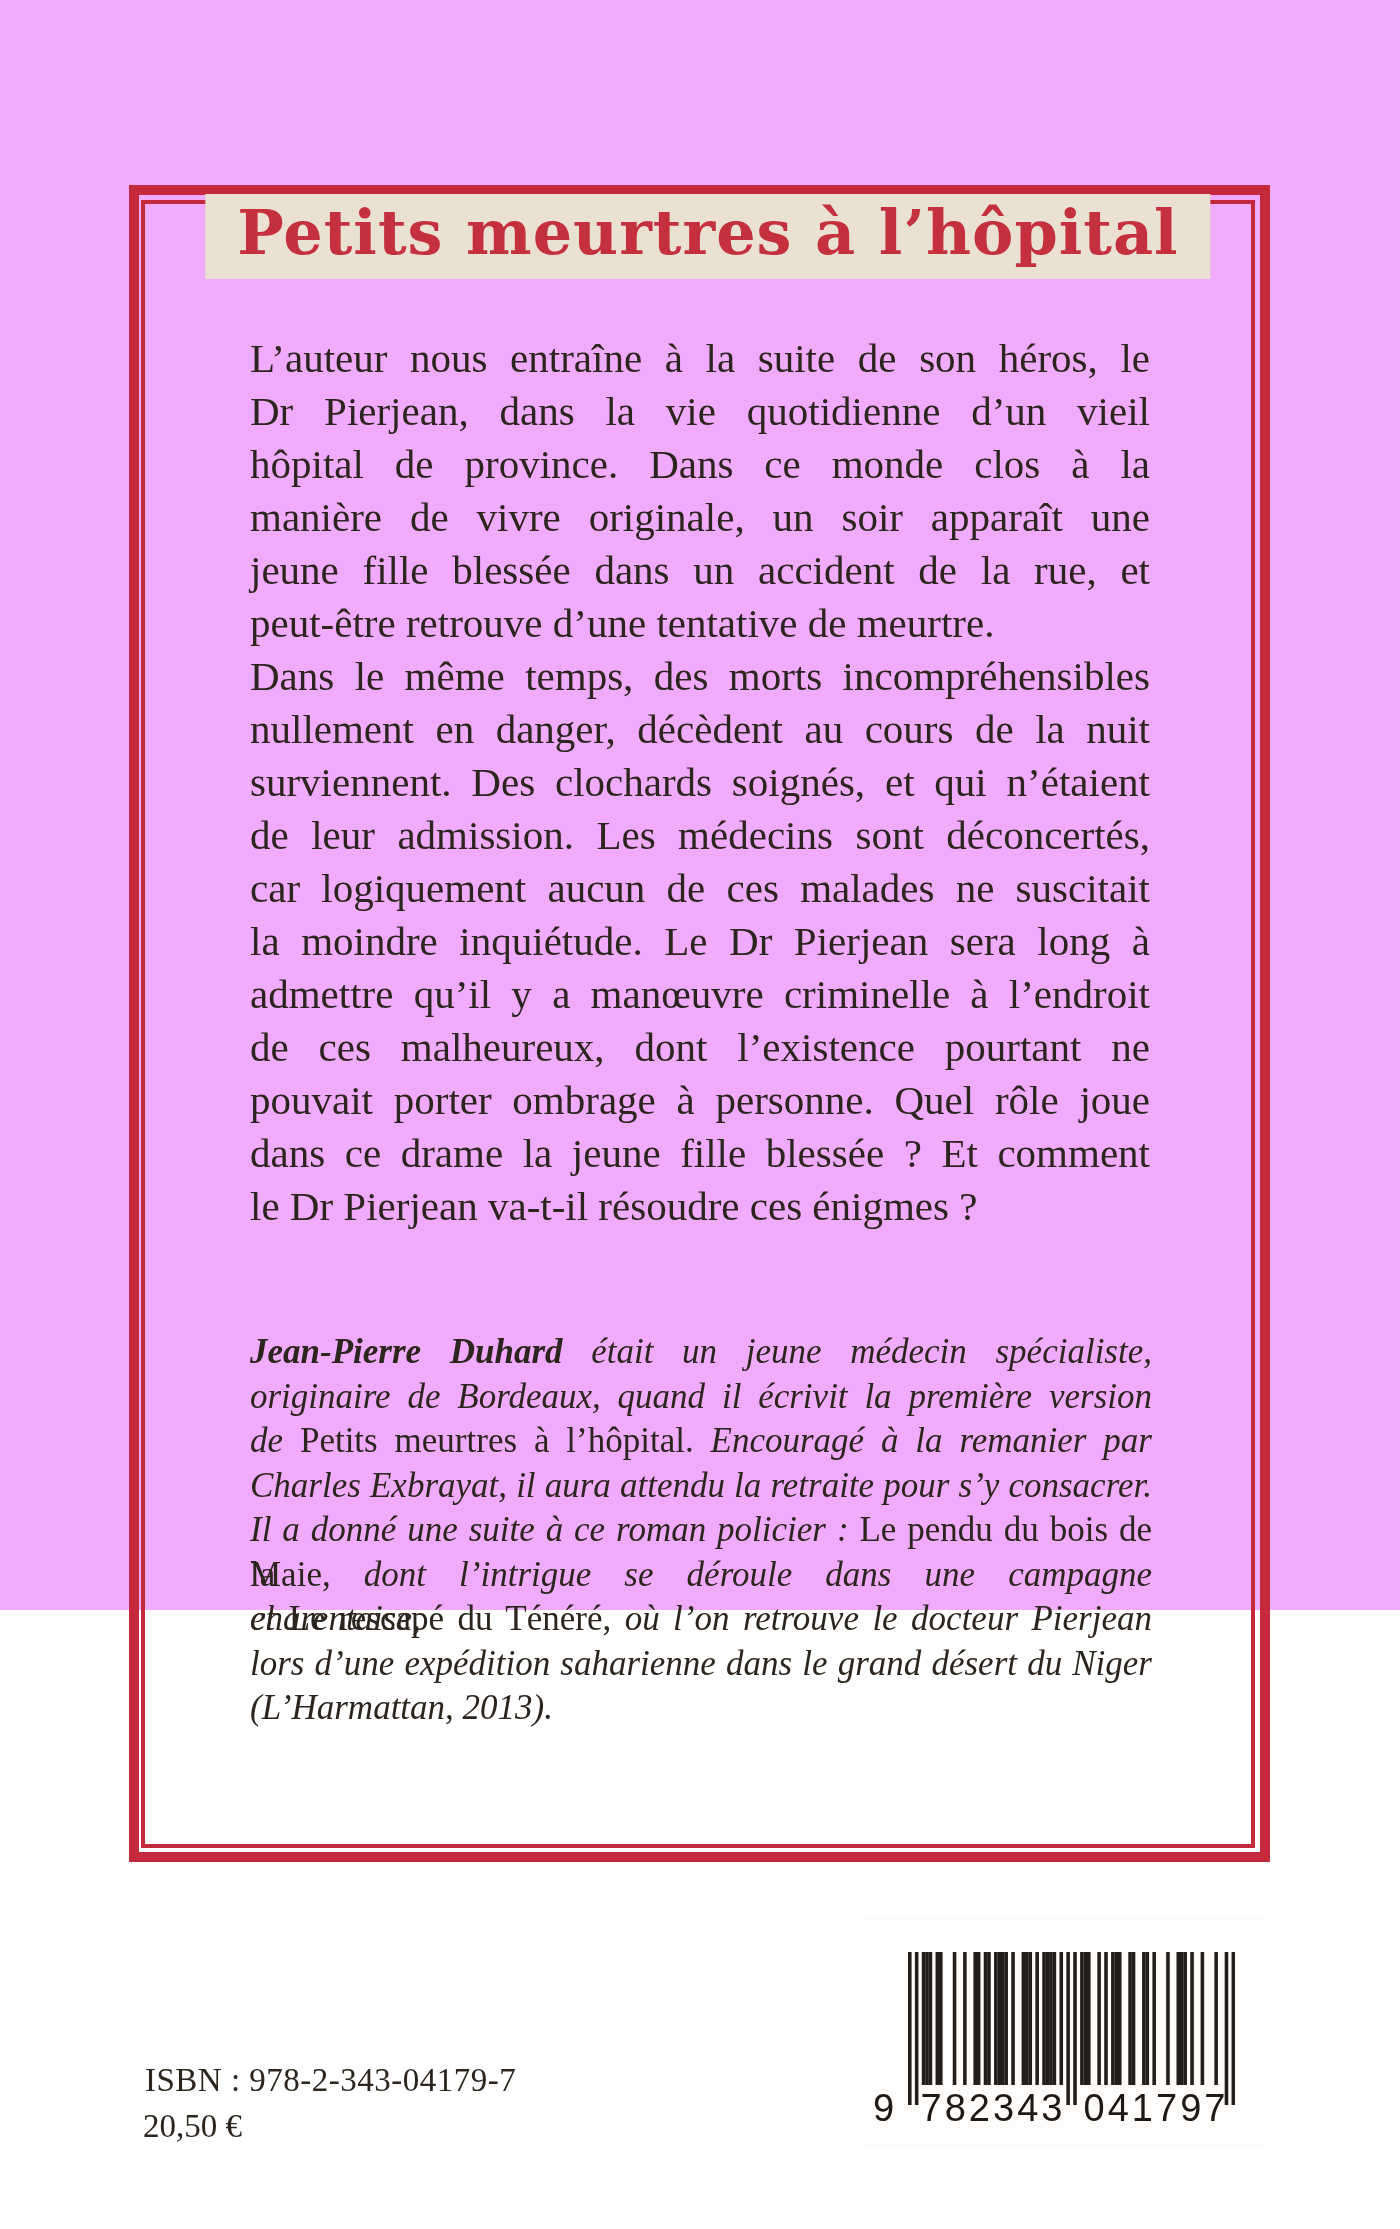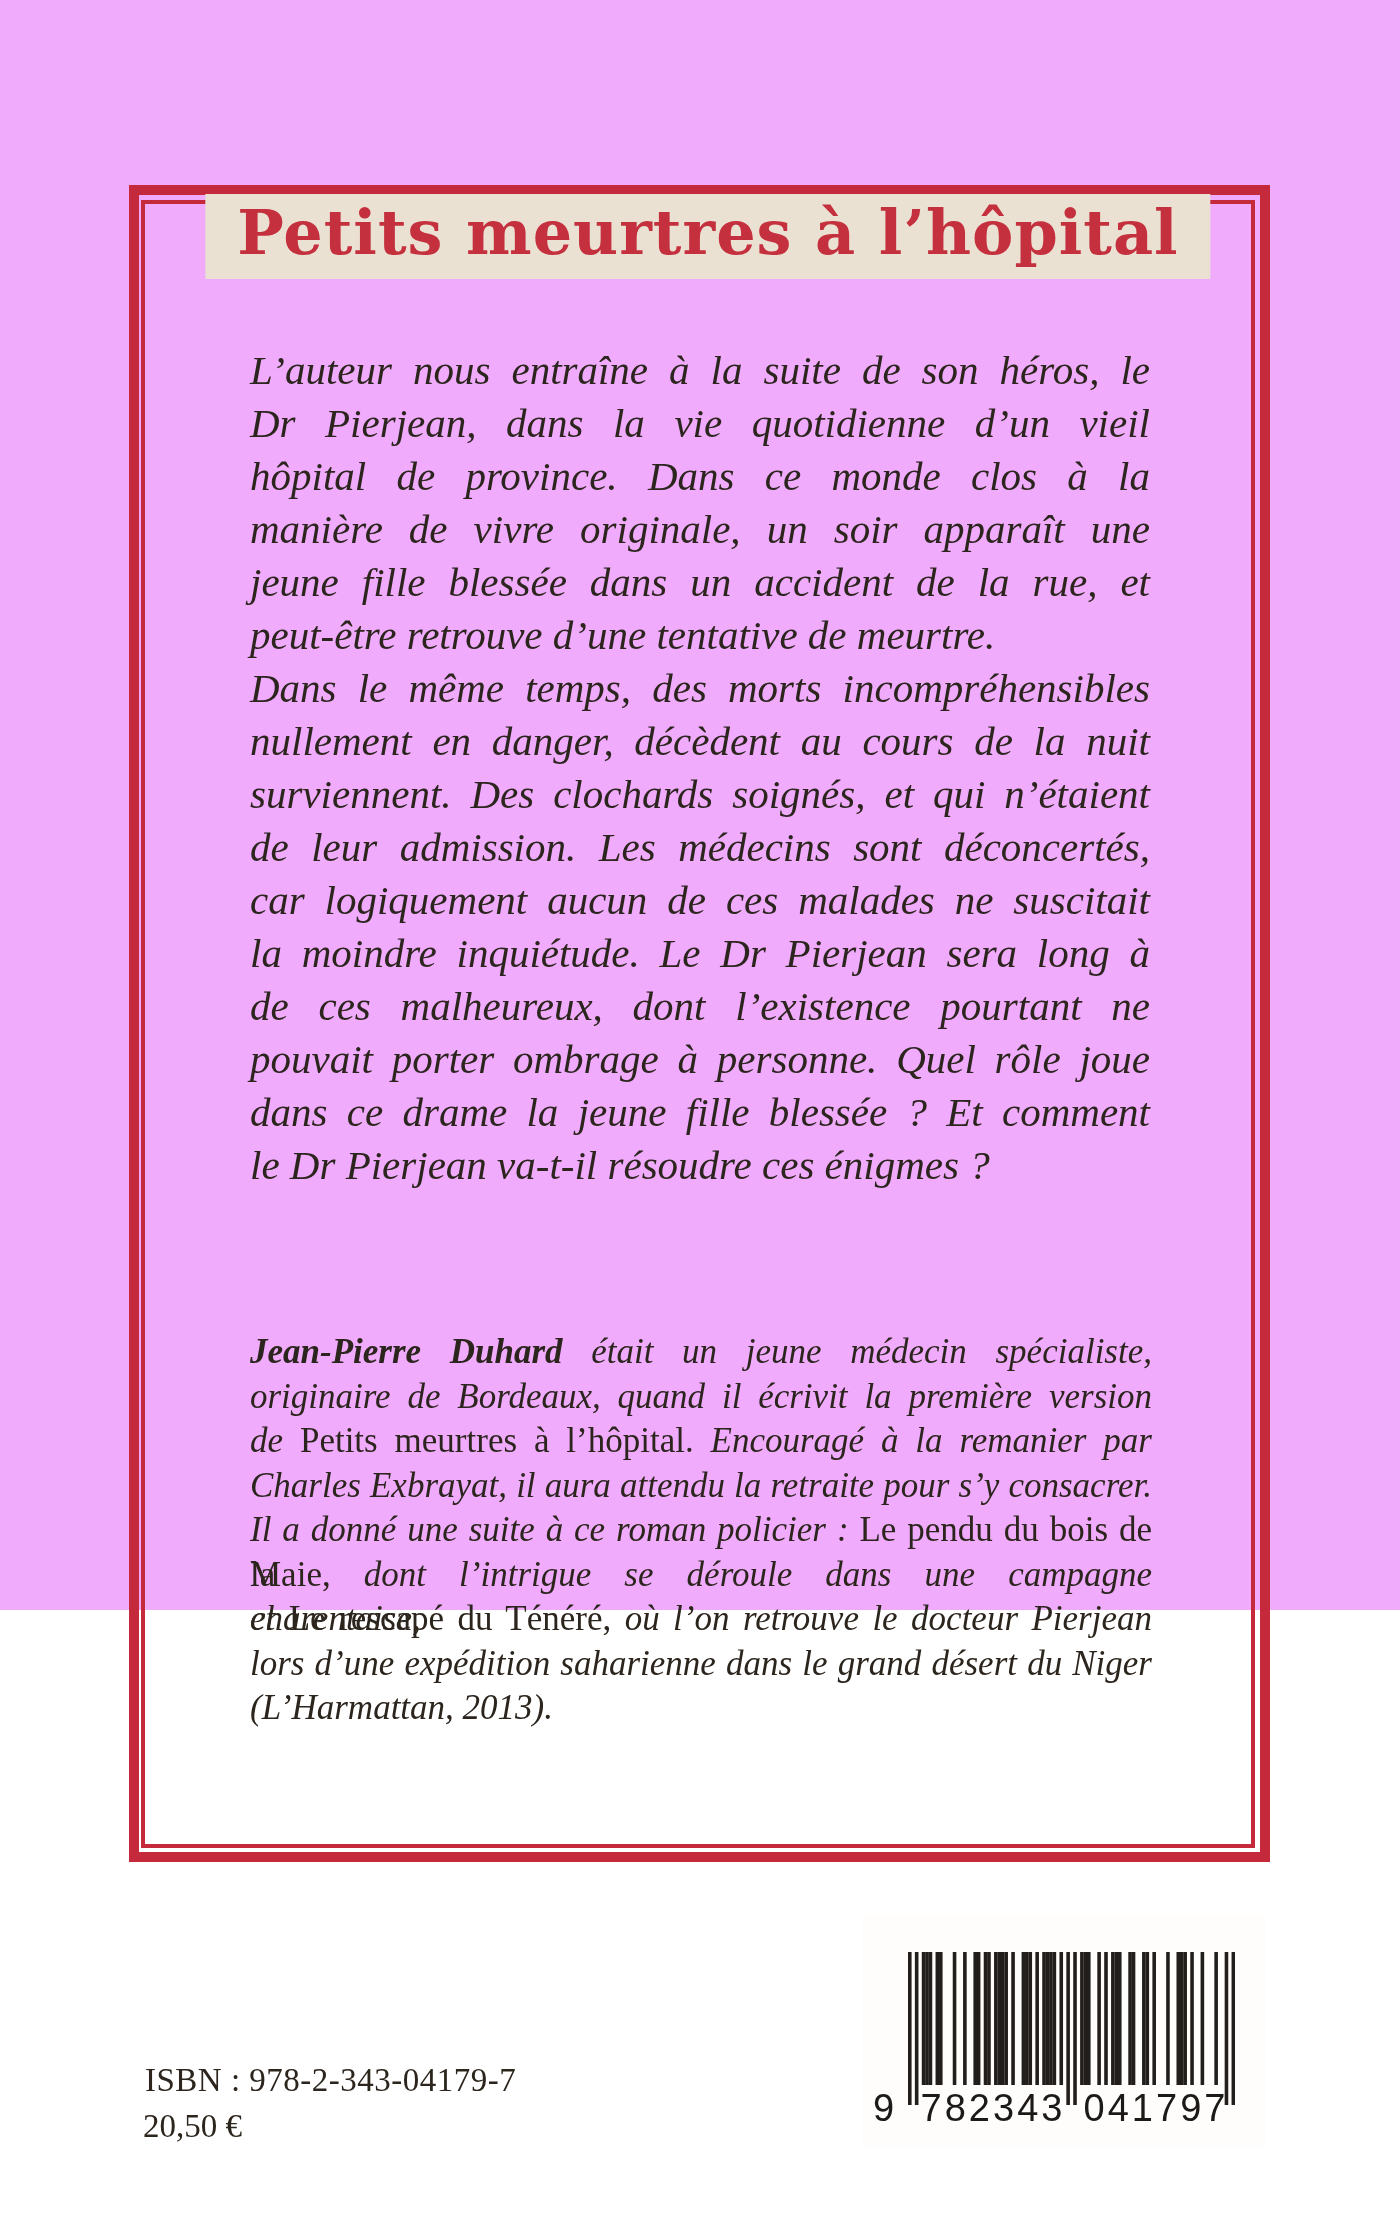--- a/index.html
+++ b/index.html
@@ -40,23 +40,22 @@
     font-family: "DejaVu Serif", serif;
     font-weight: bold;
     font-size: 62px;
     letter-spacing: 1px;
     color: #c5303f;
     white-space: nowrap;
   }
 
   
   .blurb {
-    position: absolute; left: 250px; top: 344px; width: 900px;
+    position: absolute; left: 250px; top: 332px; width: 900px;
     color: #2c251d;
-    font-style: italic;
   }
   .blurb .line {
     font-size: 41px;
     line-height: 53px;
     height: 53px;
     text-align: justify;
     text-align-last: justify;
     overflow: visible;
   }
   .blurb .line.last {
@@ -122,20 +121,21 @@
       <div class="line">hôpital de province. Dans ce monde clos à la</div>
       <div class="line">manière de vivre originale, un soir apparaît une</div>
       <div class="line">jeune fille blessée dans un accident de la rue, et</div>
       <div class="line last">peut-être retrouve d’une tentative de meurtre.</div>
       <div class="line">Dans le même temps, des morts incompréhensibles</div>
       <div class="line">nullement en danger, décèdent au cours de la nuit</div>
       <div class="line">surviennent. Des clochards soignés, et qui n’étaient</div>
       <div class="line">de leur admission. Les médecins sont déconcertés,</div>
       <div class="line">car logiquement aucun de ces malades ne suscitait</div>
       <div class="line">la moindre inquiétude. Le Dr Pierjean sera long à</div>
+      <div class="line">admettre qu’il y a manœuvre criminelle à l’endroit</div>
       <div class="line">de ces malheureux, dont l’existence pourtant ne</div>
       <div class="line">pouvait porter ombrage à personne. Quel rôle joue</div>
       <div class="line">dans ce drame la jeune fille blessée ? Et comment</div>
       <div class="line last">le Dr Pierjean va-t-il résoudre ces énigmes ?</div>
     </div>
 
   <div class="bio">
       <div class="bline"><span class="bd">Jean-Pierre Duhard </span><span>était un jeune médecin spécialiste,</span></div>
       <div class="bline"><span>originaire de Bordeaux, quand il écrivit la première version</span></div>
       <div class="bline"><span>de </span><span class="rm">Petits meurtres à l’hôpital.</span><span> Encouragé à la remanier par</span></div>

